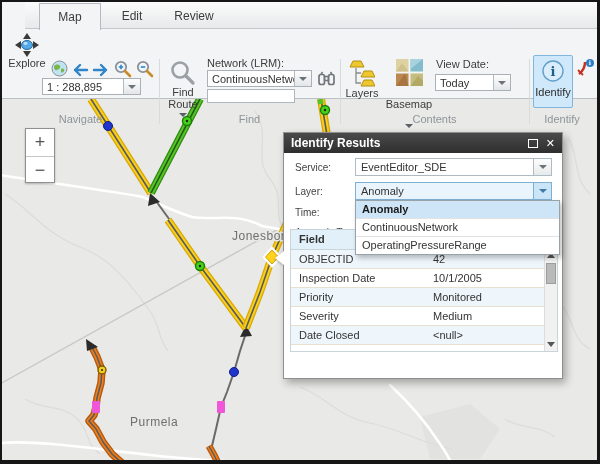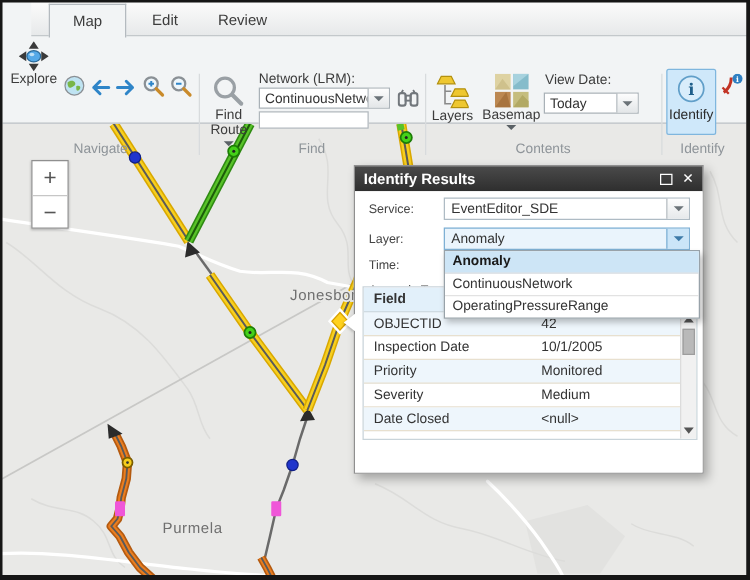--- a/index.html
+++ b/index.html
@@ -109,20 +109,26 @@
       <svg style="position:absolute;left:112px;top:31px" width="18" height="18" viewBox="0 0 18 18">
         <circle cx="7" cy="7" r="5.2" fill="#eef6fb" stroke="#8a9095" stroke-width="1.8"></circle>
         <path d="M7,4.8 V9.2 M4.8,7 H9.2" stroke="#2f85c8" stroke-width="1.6"></path>
         <path d="M11,11 L16,16" stroke="#c98a2a" stroke-width="2.6" stroke-linecap="round"></path>
       </svg>
       <svg style="position:absolute;left:134px;top:31px" width="18" height="18" viewBox="0 0 18 18">
         <circle cx="7" cy="7" r="5.2" fill="#eef6fb" stroke="#8a9095" stroke-width="1.8"></circle>
         <path d="M4.8,7 H9.2" stroke="#2f85c8" stroke-width="1.6"></path>
         <path d="M11,11 L16,16" stroke="#c98a2a" stroke-width="2.6" stroke-linecap="round"></path>
       </svg>
+      <div class="combo" style="left:40px;top:49px;width:99px;">
+        <div class="cfield">1 : 288,895</div>
+        <div class="cbtn">
+            <div class="tri"></div>
+          </div>
+      </div>
       <div class="grplabel" style="left:2px;width:153px;">Navigate</div>
       <div class="sep" style="left:157px"></div>
 
       <div class="ribbtn" style="left:162px;top:31px;width:38px;">
         <svg width="26" height="26" viewBox="0 0 26 26">
           <circle cx="10" cy="10" r="7.5" fill="none" stroke="#9aa0a5" stroke-width="2.6"></circle>
           <path d="M16,16 L23,23" stroke="#9aa0a5" stroke-width="3.2" stroke-linecap="round"></path>
         </svg>
         <span>Find</span>
         <span>Route</span>
@@ -147,21 +153,21 @@
 
       <div class="ribbtn" style="left:341px;top:30px;width:38px;">
         <svg width="26" height="28" viewBox="0 0 26 28">
           <path d="M7,9 V24 H12 M7,14 H12" fill="none" stroke="#8a8a8a" stroke-width="1.3"></path>
           <path d="M1,8 L4,2 L12,2 L15,8 Z" fill="#eec730" stroke="#b3900e" stroke-width="1"></path>
           <path d="M12,18 L15,12 L23,12 L26,18 Z" fill="#eec730" stroke="#b3900e" stroke-width="1"></path>
           <path d="M12,27 L15,21 L23,21 L26,27 Z" fill="#eec730" stroke="#b3900e" stroke-width="1"></path>
         </svg>
         <span>Layers</span>
       </div>
-      <div class="ribbtn" style="left:385px;top:30px;width:44px;">
+      <div class="ribbtn" style="left:385px;top:30px;width:44px;gap:12px;">
         <svg width="27" height="27" viewBox="0 0 27 27">
           <rect x="0" y="0" width="12.5" height="12.5" fill="#ded2a2"></rect>
           <polygon points="0,12.5 6,4 12.5,12.5" fill="#cfc18c"></polygon>
           <rect x="14.5" y="0" width="12.5" height="12.5" fill="#85bccb"></rect>
           <polygon points="14.5,0 27,0 14.5,10" fill="#a7d2de"></polygon>
           <rect x="0" y="14.5" width="12.5" height="12.5" fill="#bc8852"></rect>
           <polygon points="0,27 9,14.5 12.5,27" fill="#a8743f"></polygon>
           <rect x="14.5" y="14.5" width="12.5" height="12.5" fill="#c5bd7e"></rect>
           <polygon points="14.5,27 22,17 27,22 27,27" fill="#b2a964"></polygon>
         </svg>

